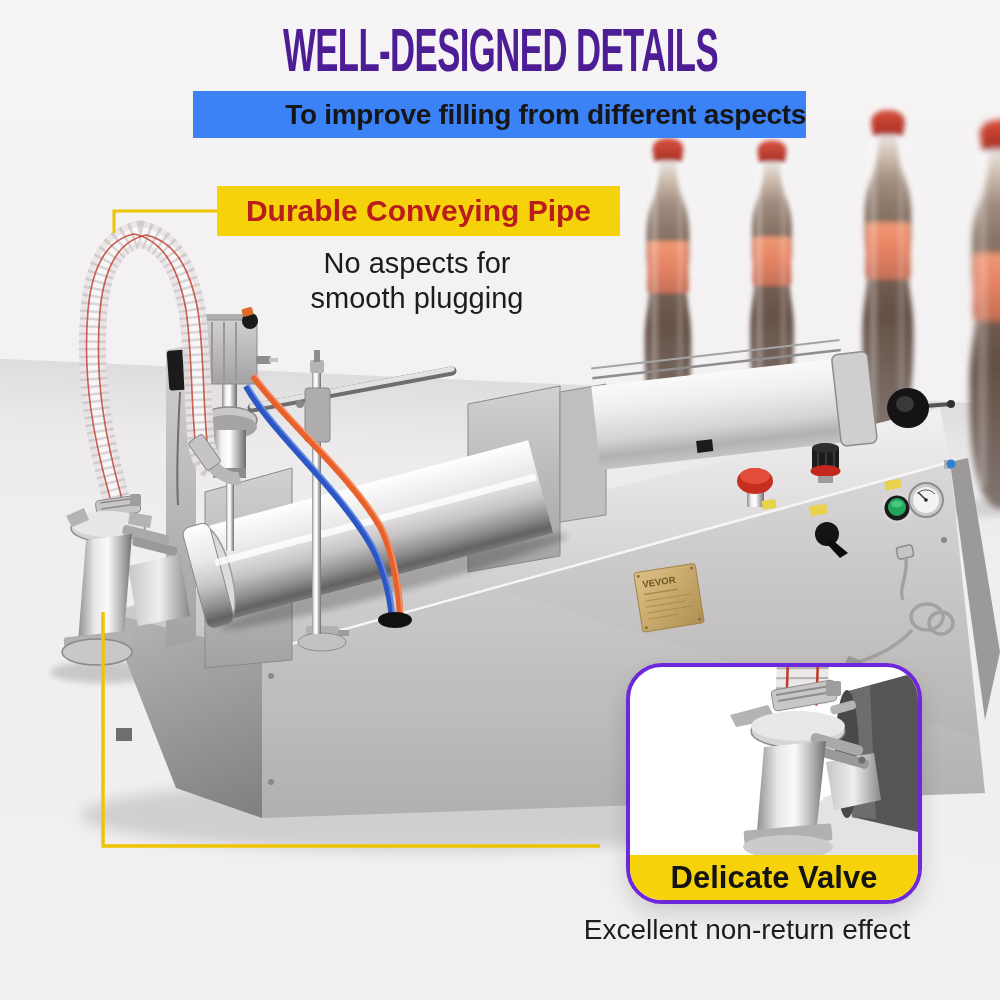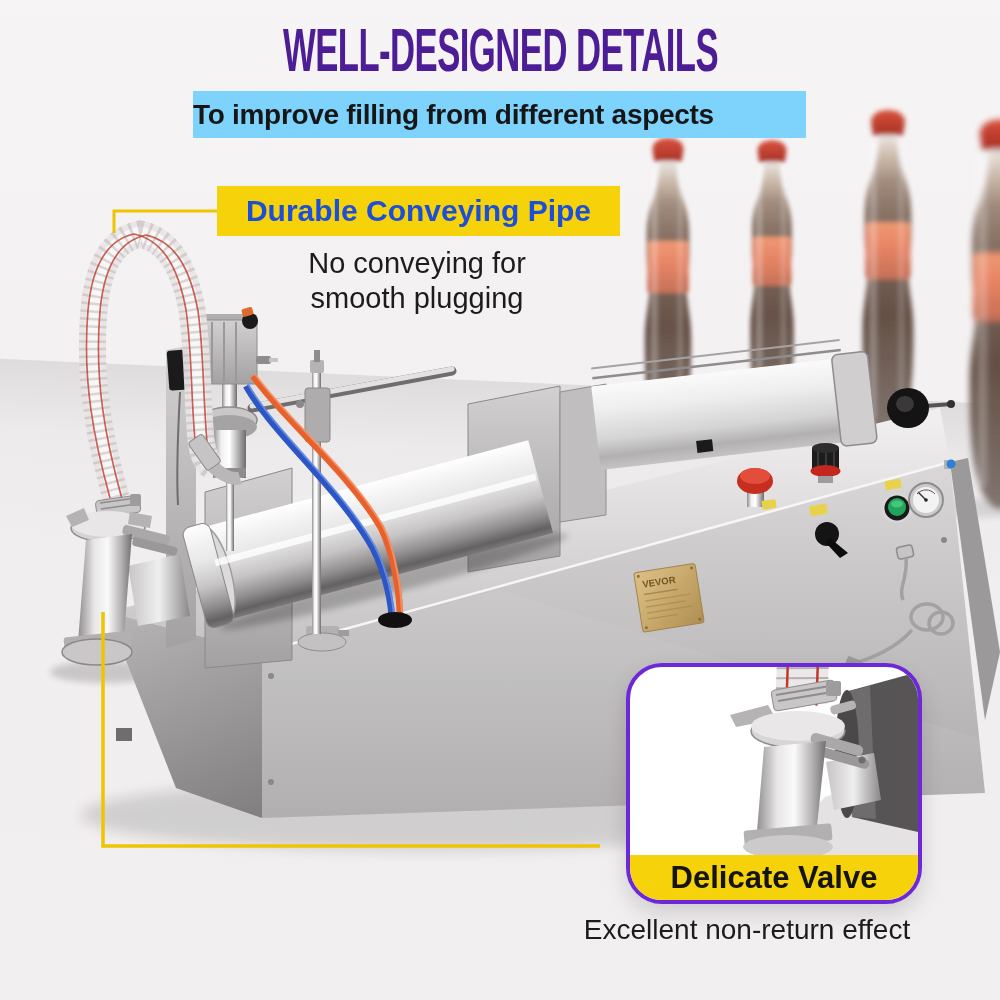--- a/index.html
+++ b/index.html
@@ -7,24 +7,24 @@
         font-family:"Liberation Sans",sans-serif;background:#f3f1f2;}
   .bg-wall{position:absolute;inset:0;
         background:linear-gradient(180deg,#f6f4f5 0%,#f3f1f2 30%,#f1eff0 100%);}
   .bg-table{position:absolute;left:-60px;top:356px;width:1200px;height:700px;
         transform:rotate(2.6deg);transform-origin:0 0;
         background:linear-gradient(180deg,#dedcdd 0px,#eceaeb 70px,#f0eeef 180px,#f1eff0 100%);}
   svg.scene{position:absolute;left:0;top:0;width:1000px;height:1000px;}
   .title{position:absolute;left:0;right:0;top:20px;text-align:center;color:#4c1d95;
         font-size:62px;font-weight:700;white-space:nowrap;line-height:60px;}
   .title .squeeze{display:inline-block;transform:scaleX(.56);letter-spacing:-1px;}
-  .subtitle{position:absolute;left:193px;top:91px;width:613px;height:47px;background:#7dd3fc;
-        color:#161616;font-size:28px;font-weight:700;text-align:left;line-height:47px;letter-spacing:-.3px;}
+  .subtitle{position:absolute;left:193px;top:91px;width:613px;height:47px;background:#3b82f6;
+        color:#161616;font-size:28px;font-weight:700;text-align:right;line-height:47px;letter-spacing:-.3px;}
   .badge-pipe{position:absolute;left:217px;top:186px;width:403px;height:50px;background:#F5D20A;
-        color:#1d4ed8;font-size:30px;font-weight:700;text-align:center;line-height:50px;}
+        color:#b91c1c;font-size:30px;font-weight:700;text-align:center;line-height:50px;}
   .desc{color:#1c1c1c;}
   .desc-pipe{position:absolute;left:267px;top:246px;width:300px;text-align:center;
         font-size:29px;line-height:35px;}
   .desc-valve{position:absolute;left:557px;top:914px;width:380px;text-align:center;font-size:28px;}
   .card{position:absolute;left:600px;top:663px;width:296px;height:241px;box-sizing:border-box;
         border:4px solid #6d28d9;border-radius:36px;background:#ffffff;overflow:hidden;
         box-shadow:0 10px 22px rgba(0,0,0,.14);margin-left:26px;}
   .card-img{display:block;width:288px;height:188px;}
   .card-bar{position:absolute;left:0;right:0;bottom:0;height:45px;background:#F5D20A;
         color:#141414;font-size:31px;font-weight:700;text-align:center;line-height:45px;}
@@ -342,21 +342,21 @@
     </g>
 
     <polyline points="217,211 114,211 114,233" fill="none" stroke="#EFC400" stroke-width="3"></polyline>
     <polyline points="103,612 103,846 600,846" fill="none" stroke="#EFC400" stroke-width="3.5"></polyline>
   </svg>
 
   <div class="title"><span class="squeeze">WELL-DESIGNED DETAILS</span></div>
   <div class="subtitle">To improve filling from different aspects</div>
   <div class="badge-pipe">Durable Conveying Pipe</div>
   <div class="desc desc-pipe">
-    <div>No conveying for</div>
+    <div>No aspects for</div>
     <div>smooth plugging</div>
   </div>
 
   <div class="card">
     <svg class="card-img" viewBox="0 0 288 188">
       <polygon points="195,130 288,100 288,188 140,188" fill="#d8d6d7" opacity=".7"></polygon>
       <polygon points="215,25 288,5 288,165 222,150" fill="#565455"></polygon>
       <polygon points="215,25 240,19 246,152 222,150" fill="#6e6c6d"></polygon>
       <ellipse cx="217" cy="87" rx="12" ry="64" fill="#4a4849"></ellipse>
       <polygon points="196,95 244,86 251,133 204,143" fill="url(#gConeH)"></polygon>

